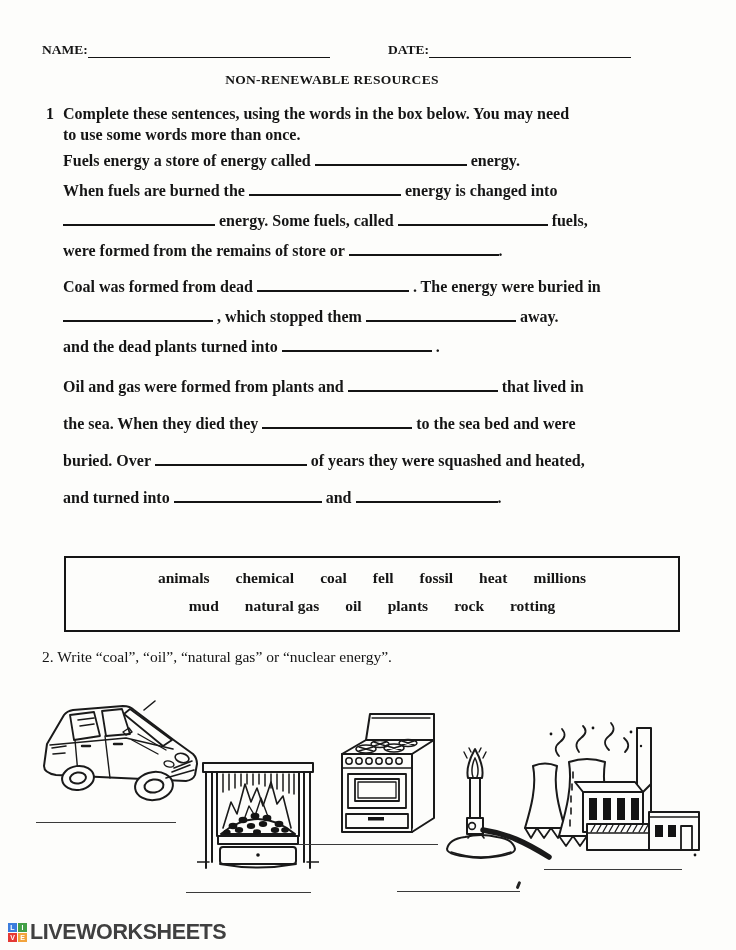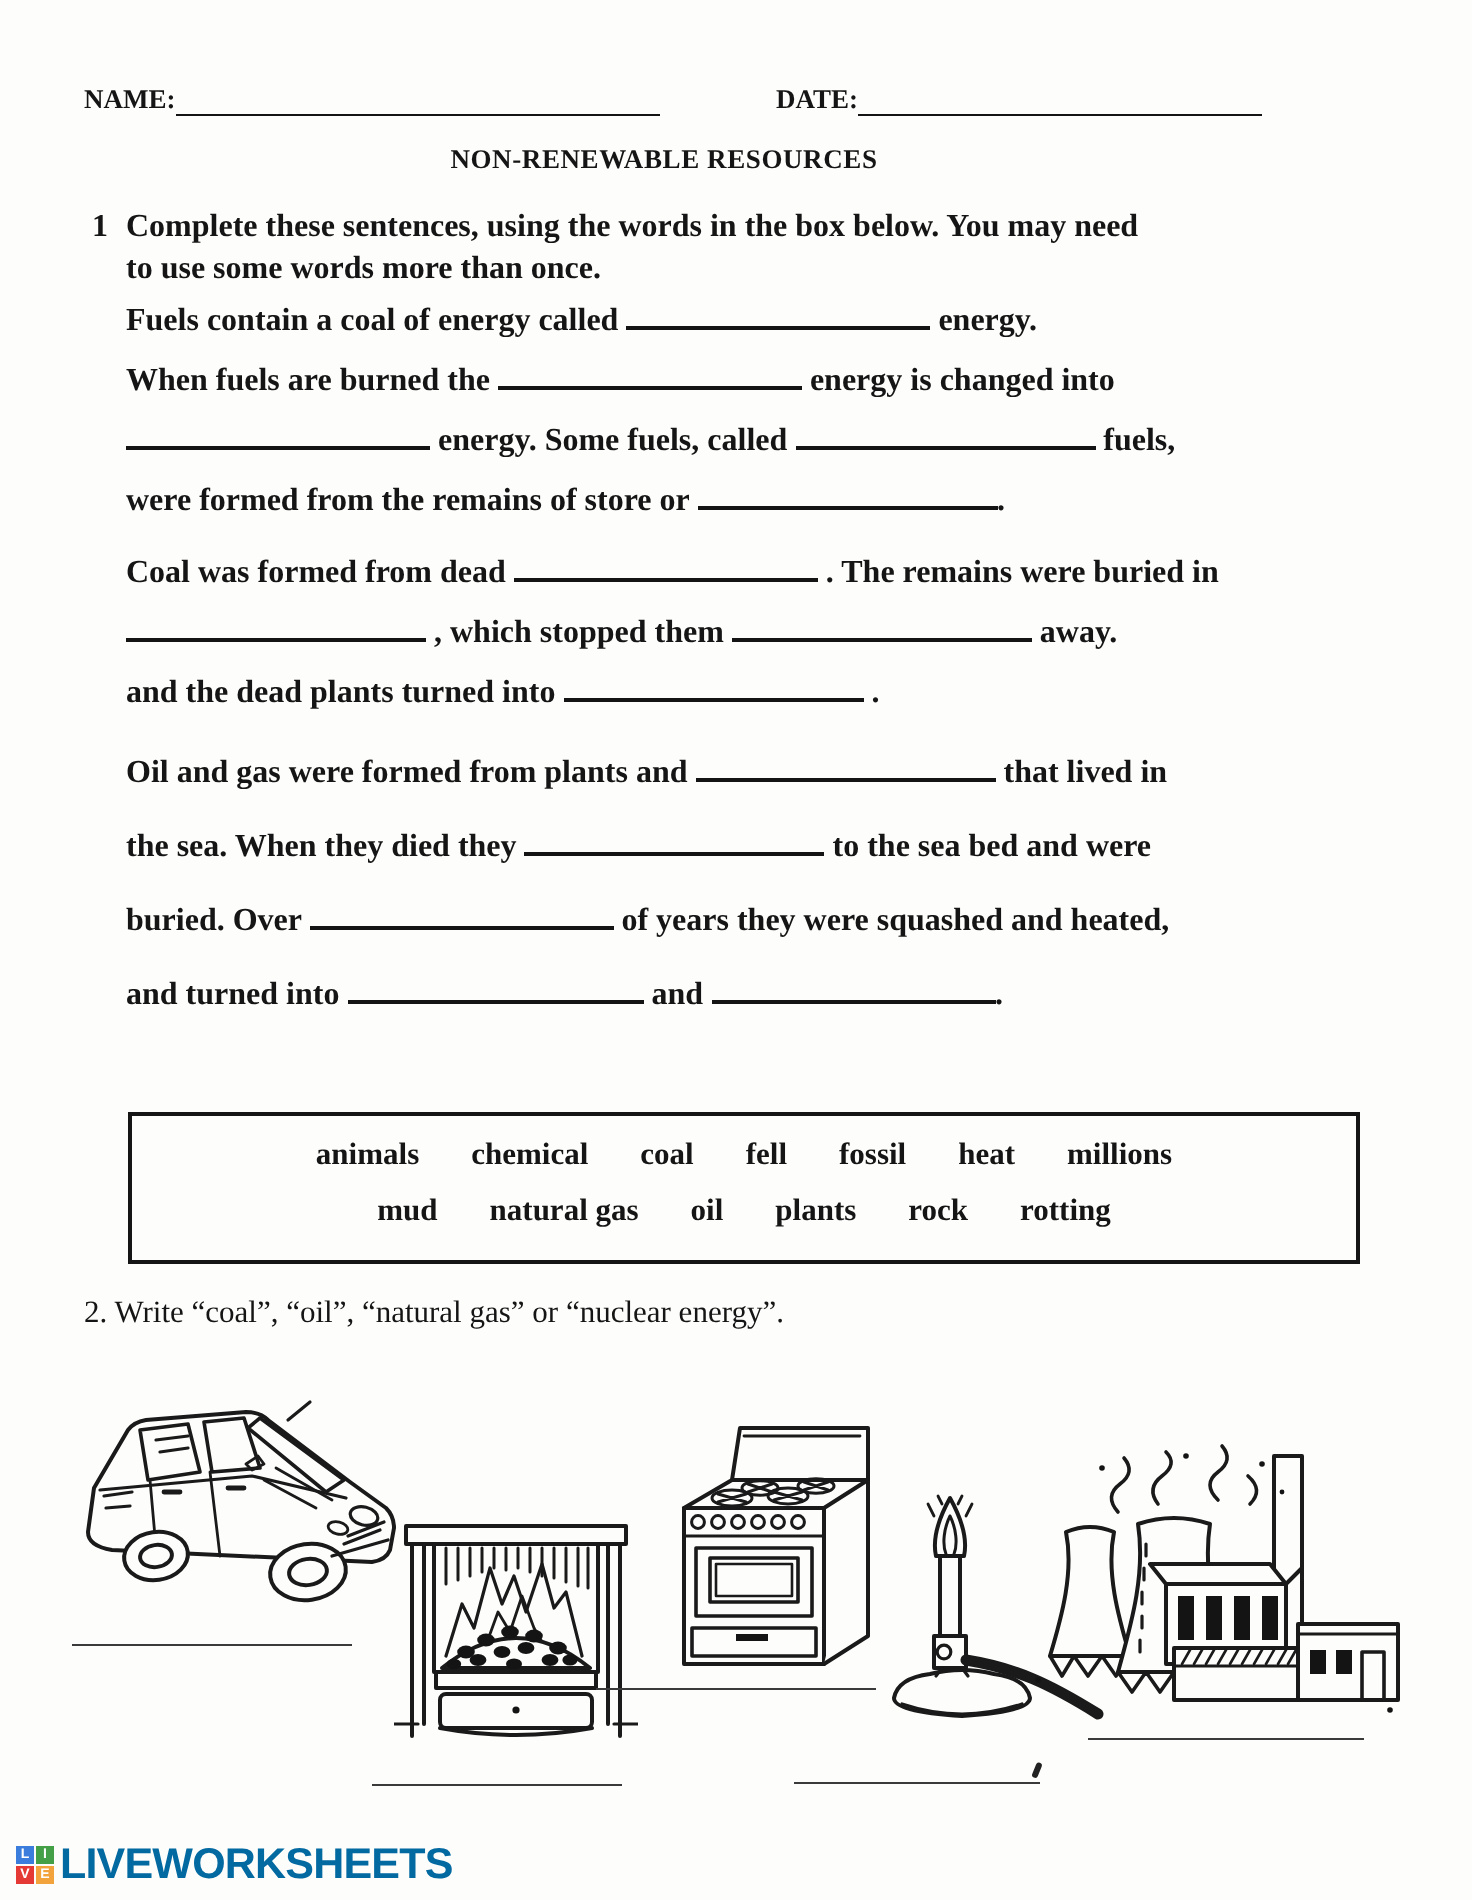--- a/index.html
+++ b/index.html
@@ -68,27 +68,27 @@
   <div id="q1">
     <div id="q1-num">1</div>
     <div id="q1-text">
       <div>Complete these sentences, using the words in the box below. You may need</div>
       <div>to use some words more than once.</div>
     </div>
   </div>
 
   <div id="fill-sentences">
       <div class="para">
-        <div class="sline"><span>Fuels contain a coal of energy called </span><span class="blank" style="width: 152px;"></span><span> energy.</span></div>
+        <div class="sline"><span>Fuels energy a store of energy called </span><span class="blank" style="width: 152px;"></span><span> energy.</span></div>
         <div class="sline"><span>When fuels are burned the </span><span class="blank" style="width: 152px;"></span><span> energy is changed into</span></div>
         <div class="sline"><span class="blank" style="width: 152px;"></span><span> energy. Some fuels, called </span><span class="blank" style="width: 150px;"></span><span> fuels,</span></div>
         <div class="sline"><span>were formed from the remains of store or </span><span class="blank" style="width: 150px;"></span><span>.</span></div>
       </div>
       <div class="para">
-        <div class="sline"><span>Coal was formed from dead </span><span class="blank" style="width: 152px;"></span><span> . The remains were buried in</span></div>
+        <div class="sline"><span>Coal was formed from dead </span><span class="blank" style="width: 152px;"></span><span> . The energy were buried in</span></div>
         <div class="sline"><span class="blank" style="width: 150px;"></span><span> , which stopped them </span><span class="blank" style="width: 150px;"></span><span> away.</span></div>
         <div class="sline"><span>and the dead plants turned into </span><span class="blank" style="width: 150px;"></span><span> .</span></div>
       </div>
       <div class="para">
         <div class="sline"><span>Oil and gas were formed from plants and </span><span class="blank" style="width: 150px;"></span><span> that lived in</span></div>
         <div class="sline"><span>the sea. When they died they </span><span class="blank" style="width: 150px;"></span><span> to the sea bed and were</span></div>
         <div class="sline"><span>buried. Over </span><span class="blank" style="width: 152px;"></span><span> of years they were squashed and heated,</span></div>
         <div class="sline"><span>and turned into </span><span class="blank" style="width: 148px;"></span><span> and </span><span class="blank" style="width: 142px;"></span><span>.</span></div>
       </div>
     </div>
@@ -260,16 +260,16 @@
   <div class="ans-line" id="line-plant"></div>
   <div id="stray-mark"></div>
 
   <div id="footer-logo">
     <div id="lw-icon">
       <span class="lw-sq" style="background: rgb(59, 125, 221);">L</span>
       <span class="lw-sq" style="background: rgb(67, 160, 71);">I</span>
       <span class="lw-sq" style="background: rgb(229, 57, 53);">V</span>
       <span class="lw-sq" style="background: rgb(242, 163, 60);">E</span>
     </div>
-    <span id="lw-text" style="color: #0369a1;">LIVEWORKSHEETS</span>
+    <span id="lw-text" style="color: #404040;">LIVEWORKSHEETS</span>
   </div>
 
 </div>
 
 </body></html>

